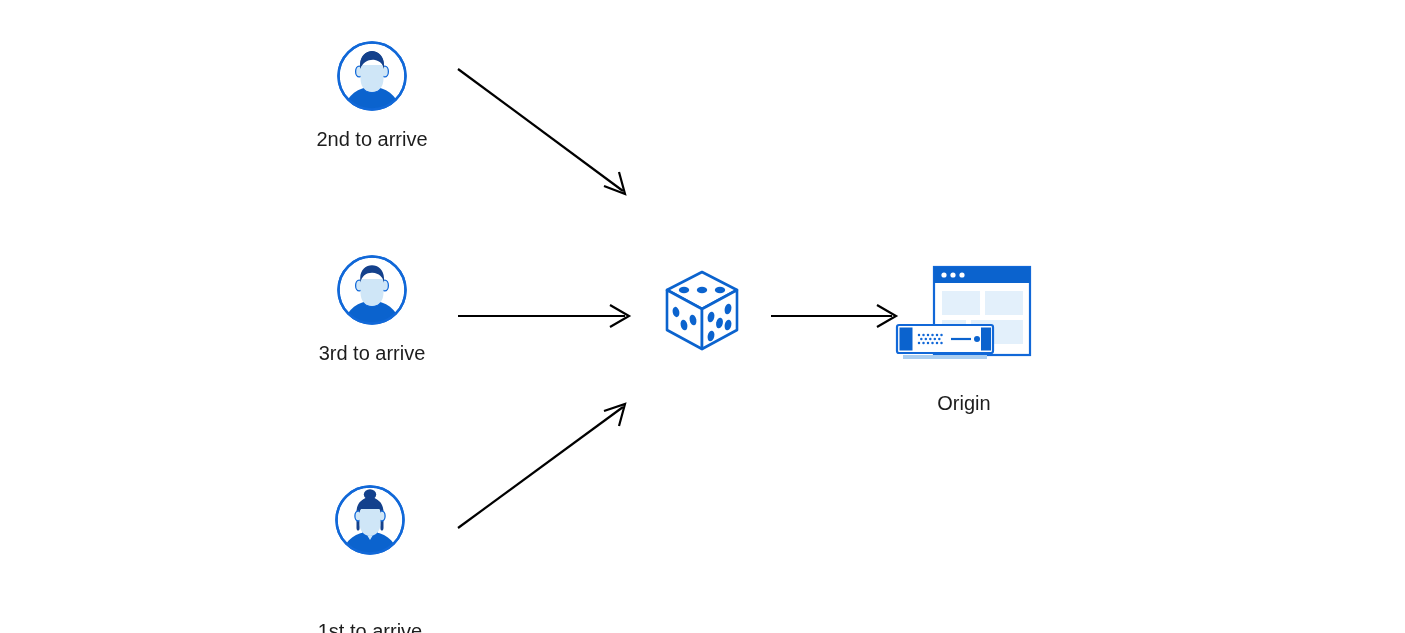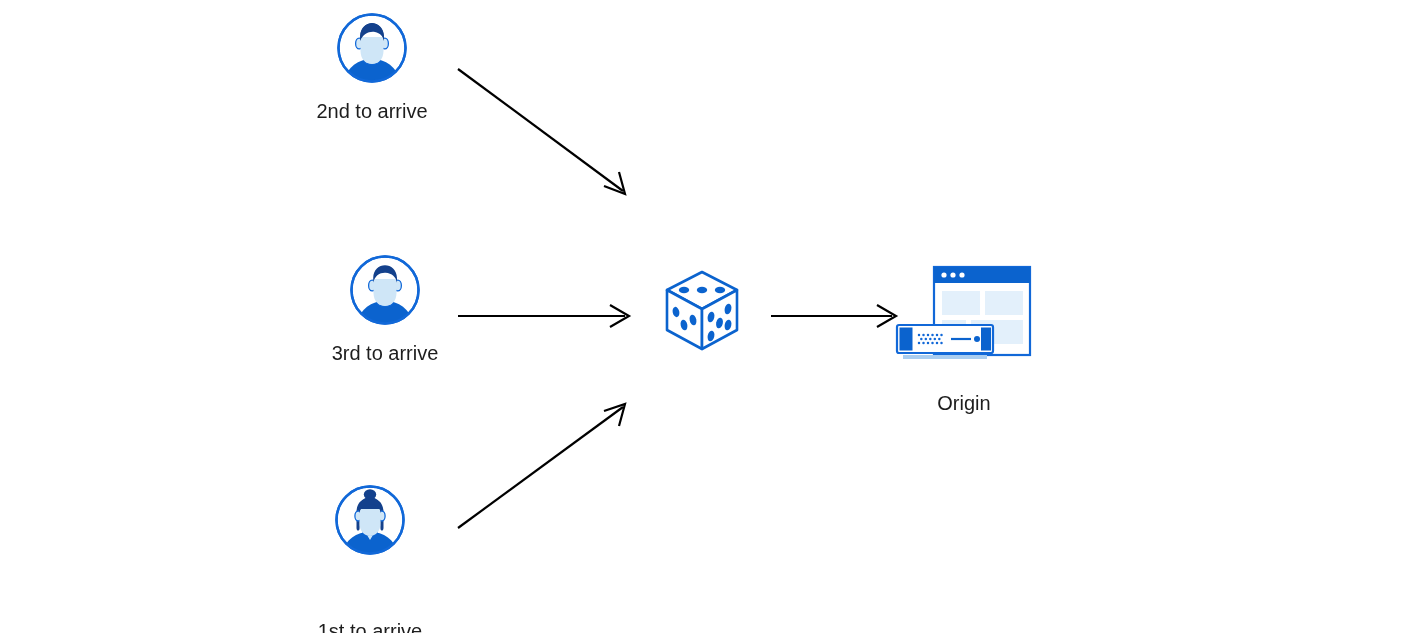--- a/index.html
+++ b/index.html
@@ -61,21 +61,21 @@
         <line x1="458" y1="528" x2="623" y2="407"></line>
         <polyline points="604,411 625,404 619,426" fill="none" stroke-linejoin="miter"></polyline>
       </g>
       <g>
         <line x1="771" y1="316" x2="892" y2="316"></line>
         <polyline points="877,305 896,316 877,327" fill="none" stroke-linejoin="miter"></polyline>
       </g>
     </g>
   </svg>
 
-  <div class="node avatar-node" style="left:297px; top:12px;">
+  <div class="node avatar-node" style="left:297px; top:40px;">
     <span class="icon-wrap">
       <svg width="72" height="72" viewBox="0 0 72 72">
         <defs>
           <clipPath id="clipTop">
               <circle cx="36" cy="36" r="33.5"></circle>
             </clipPath>
         </defs>
         <circle cx="36" cy="36" r="33.5" fill="#ffffff" stroke="#1168d8" stroke-width="2.4"></circle>
         <g clip-path="url(#clipTop)">
 
@@ -90,21 +90,21 @@
 
           <path d="M24 29 C 23 16, 31 11, 36 11 C 41 11, 49 16, 48 29 C 47 24, 44 21, 39 20 C 33 19, 27 22, 24 29 Z" fill="#14418c"></path>
           <path d="M24.2 28.5 C 26 21.5, 31 18.5, 36.5 18.8 C 43 19.2, 47 23, 48 28.8 L 48 24 C 47.6 15.6, 42 11.2, 36 11.2 C 30 11.2, 24.4 15.6, 24.2 24 Z" fill="#14418c"></path>
         </g>
         <circle cx="36" cy="36" r="33.5" fill="none" stroke="#1168d8" stroke-width="2.4"></circle>
       </svg>
     </span>
     <span class="node-label">2nd to arrive</span>
   </div>
 
-  <div class="node avatar-node" style="left:310px; top:254px;">
+  <div class="node avatar-node" style="left:297px; top:254px;">
     <span class="icon-wrap">
       <svg width="72" height="72" viewBox="0 0 72 72">
         <defs>
           <clipPath id="clipMid">
               <circle cx="36" cy="36" r="33.5"></circle>
             </clipPath>
         </defs>
         <circle cx="36" cy="36" r="33.5" fill="#ffffff" stroke="#1168d8" stroke-width="2.4"></circle>
         <g clip-path="url(#clipMid)">
           <path d="M36 47 C 20 47, 8 57, 6 78 L 66 78 C 64 57, 52 47, 36 47 Z" fill="#0b63ce"></path>

